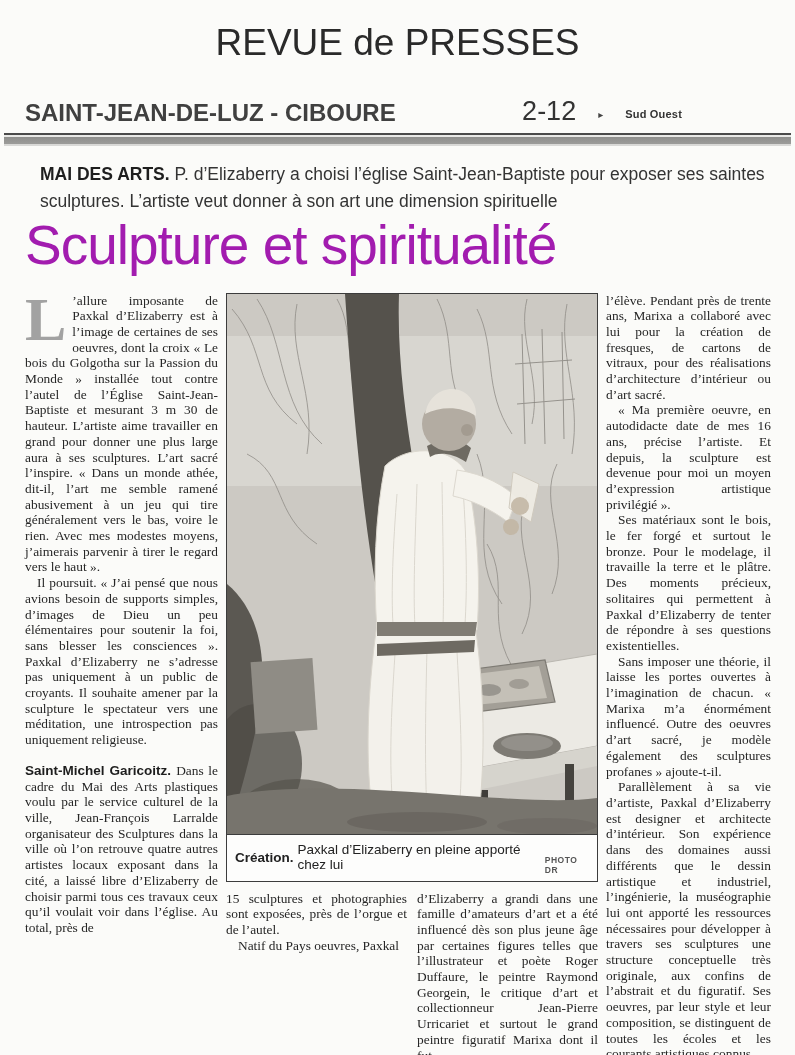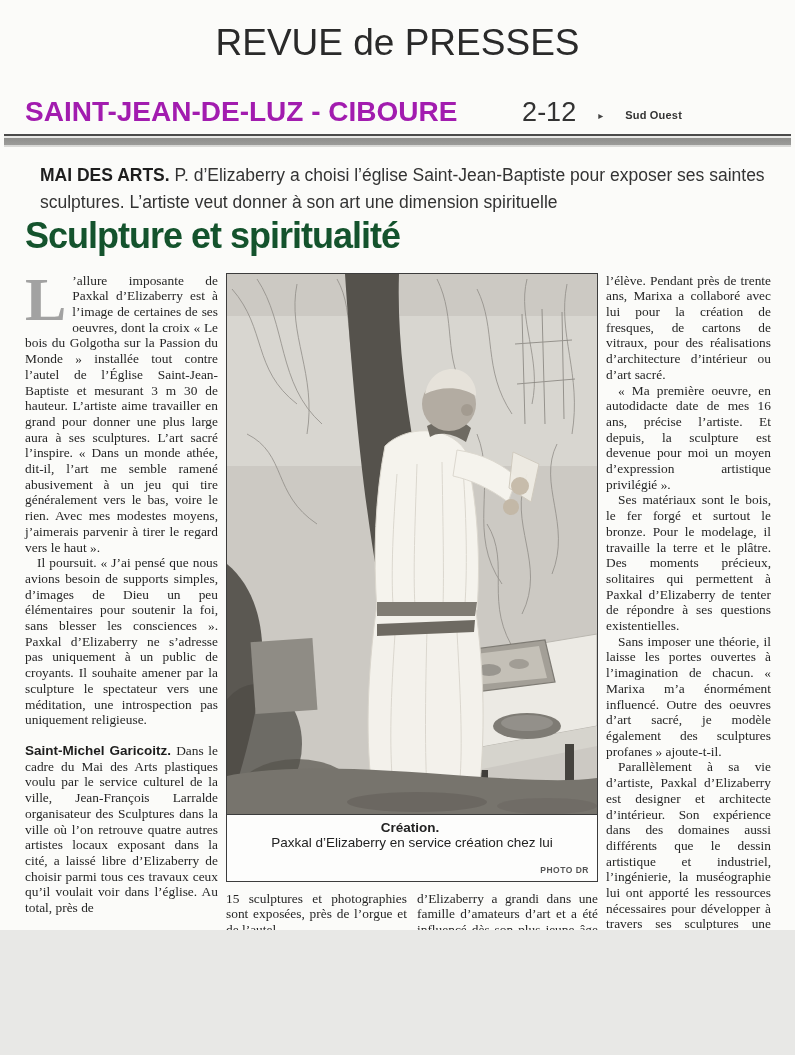--- a/index.html
+++ b/index.html
@@ -1,18 +1,18 @@
 <!DOCTYPE html>
 <html lang="fr"><head>
 <meta charset="utf-8">
 <style>
   html,body{margin:0;padding:0;background:#e8e8e6;}
   .page{
     position:relative;
-    width:795px;height:930px;
+    width:795px;height:1055px;
     margin:0 auto;
     background:#fbfbf9;
     overflow:hidden;
     font-family:"Liberation Serif", serif;
     color:#262626;
   }
   
   .doc-title{
     margin-top:22px;
     text-align:center;
@@ -22,21 +22,21 @@
     letter-spacing:0px;
     color:#2a2a2a;
   }
   .masthead{
     display:flex;align-items:flex-end;
     padding:0 28px 0 25px;
     margin-top:32px;
   }
   .section-title{
     font-family:"Liberation Sans", sans-serif;
-    font-size:28px;font-weight:bold;color:#a21caf;
+    font-size:24px;font-weight:bold;color:#404040;
     letter-spacing:0px;
   }
   .mast-right{
     margin-left:auto;display:flex;align-items:center;gap:22px;
     margin-right:85px;
   }
   .page-num{
     font-family:"Liberation Sans", sans-serif;
     font-size:27px;color:#333;font-weight:normal;
   }
@@ -61,21 +61,21 @@
     padding:0 30px 0 40px;
     margin-top:15px;
     font-family:Liberation Sans, sans-serif;
     font-size:17.5px;line-height:27px;color:#333;
   }
   .kicker b{color:#1e1e1e;}
   .headline{
     padding:0 10px 0 25px;
     margin-top:1px;
     font-family:"Liberation Sans", sans-serif;
-    font-size:36px;font-weight:bold;color:#14532d;
+    font-size:55px;font-weight:normal;color:#a21caf;
     letter-spacing:-1px;
     line-height:1.1;
   }
   
   .article-body{
     display:flex;
     padding:0 24px 0 25px;
     margin-top:17px;
     gap:8px;
   }
@@ -111,21 +111,20 @@
     overflow:hidden;
   }
   .photo-frame svg{display:block;}
   .caption{
     display:flex;align-items:center;
     border:1px solid #3c3c3c;border-top:none;
     padding:5px 8px 6px 8px;
     font-family:"Liberation Sans", sans-serif;
     font-size:13.5px;color:#222;
     background:#fdfdfc;
-    flex-direction:column;
   }
   .cap-lead{font-weight:bold;margin-right:4px;}
   .credit{
     margin-left:auto;
     font-size:8.5px;font-weight:bold;color:#555;
     letter-spacing:.5px;
     margin-top:15px;
   }
   .middle-cols{
     display:flex;gap:10px;margin-top:9px;
@@ -232,21 +231,21 @@
             <polygon points="150,350 248,346 247,358 150,362" fill="#6e6a62"></polygon>
           </g>
           <path d="M0,502 C60,490 140,494 240,502 C300,506 340,508 370,504 L370,540 L0,540 Z" fill="#77746d"></path>
           <ellipse cx="190" cy="528" rx="70" ry="10" fill="#66635d" opacity="0.7"></ellipse>
           <ellipse cx="320" cy="532" rx="50" ry="8" fill="#6d6a64" opacity="0.7"></ellipse>
         </svg>
 
       </div>
       <div class="caption">
         <span class="cap-lead">Création.</span>
-        <span>Paxkal d’Elizaberry en service création chez lui</span>
+        <span>Paxkal d’Elizaberry en pleine apporté chez lui</span>
         <span class="credit">PHOTO DR</span>
       </div>
       <div class="middle-cols">
         <div class="body-col">
             <p class="para flush">15 sculptures et photographies sont exposées, près de l’orgue et de l’autel.</p>
             <p class="para">Natif du Pays oeuvres, Paxkal</p>
           </div>
         <div class="body-col">
             <p class="para flush">d’Elizaberry a grandi dans une famille d’amateurs d’art et a été influencé dès son plus jeune âge par certaines figures telles que l’illustrateur et poète Roger Duffaure, le peintre Raymond Georgein, le critique d’art et collectionneur Jean-Pierre Urricariet et surtout le grand peintre figuratif Marixa dont il fut</p>
           </div>

